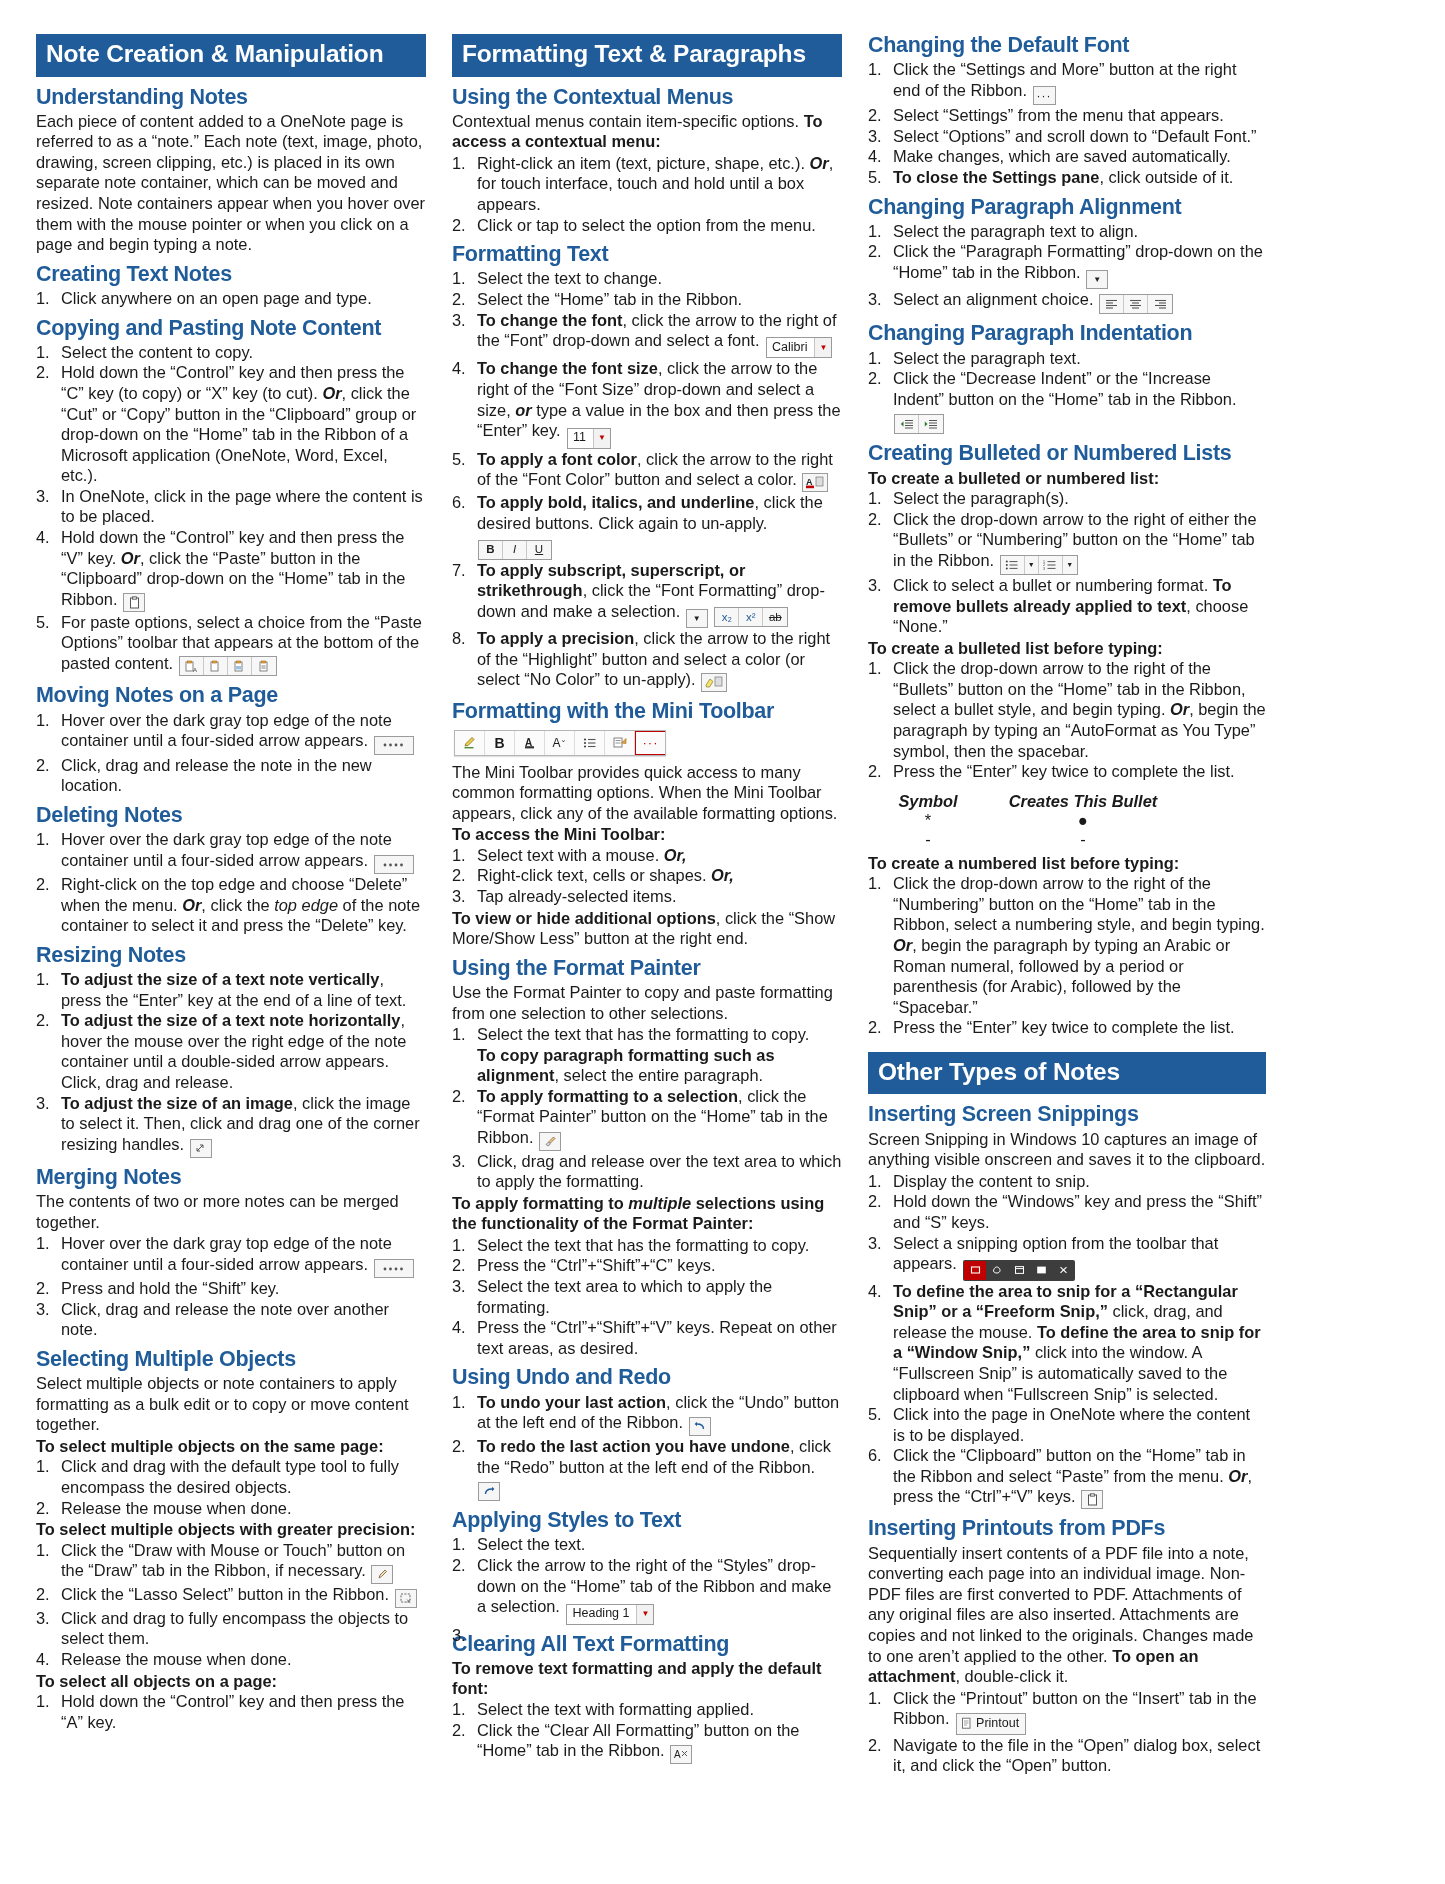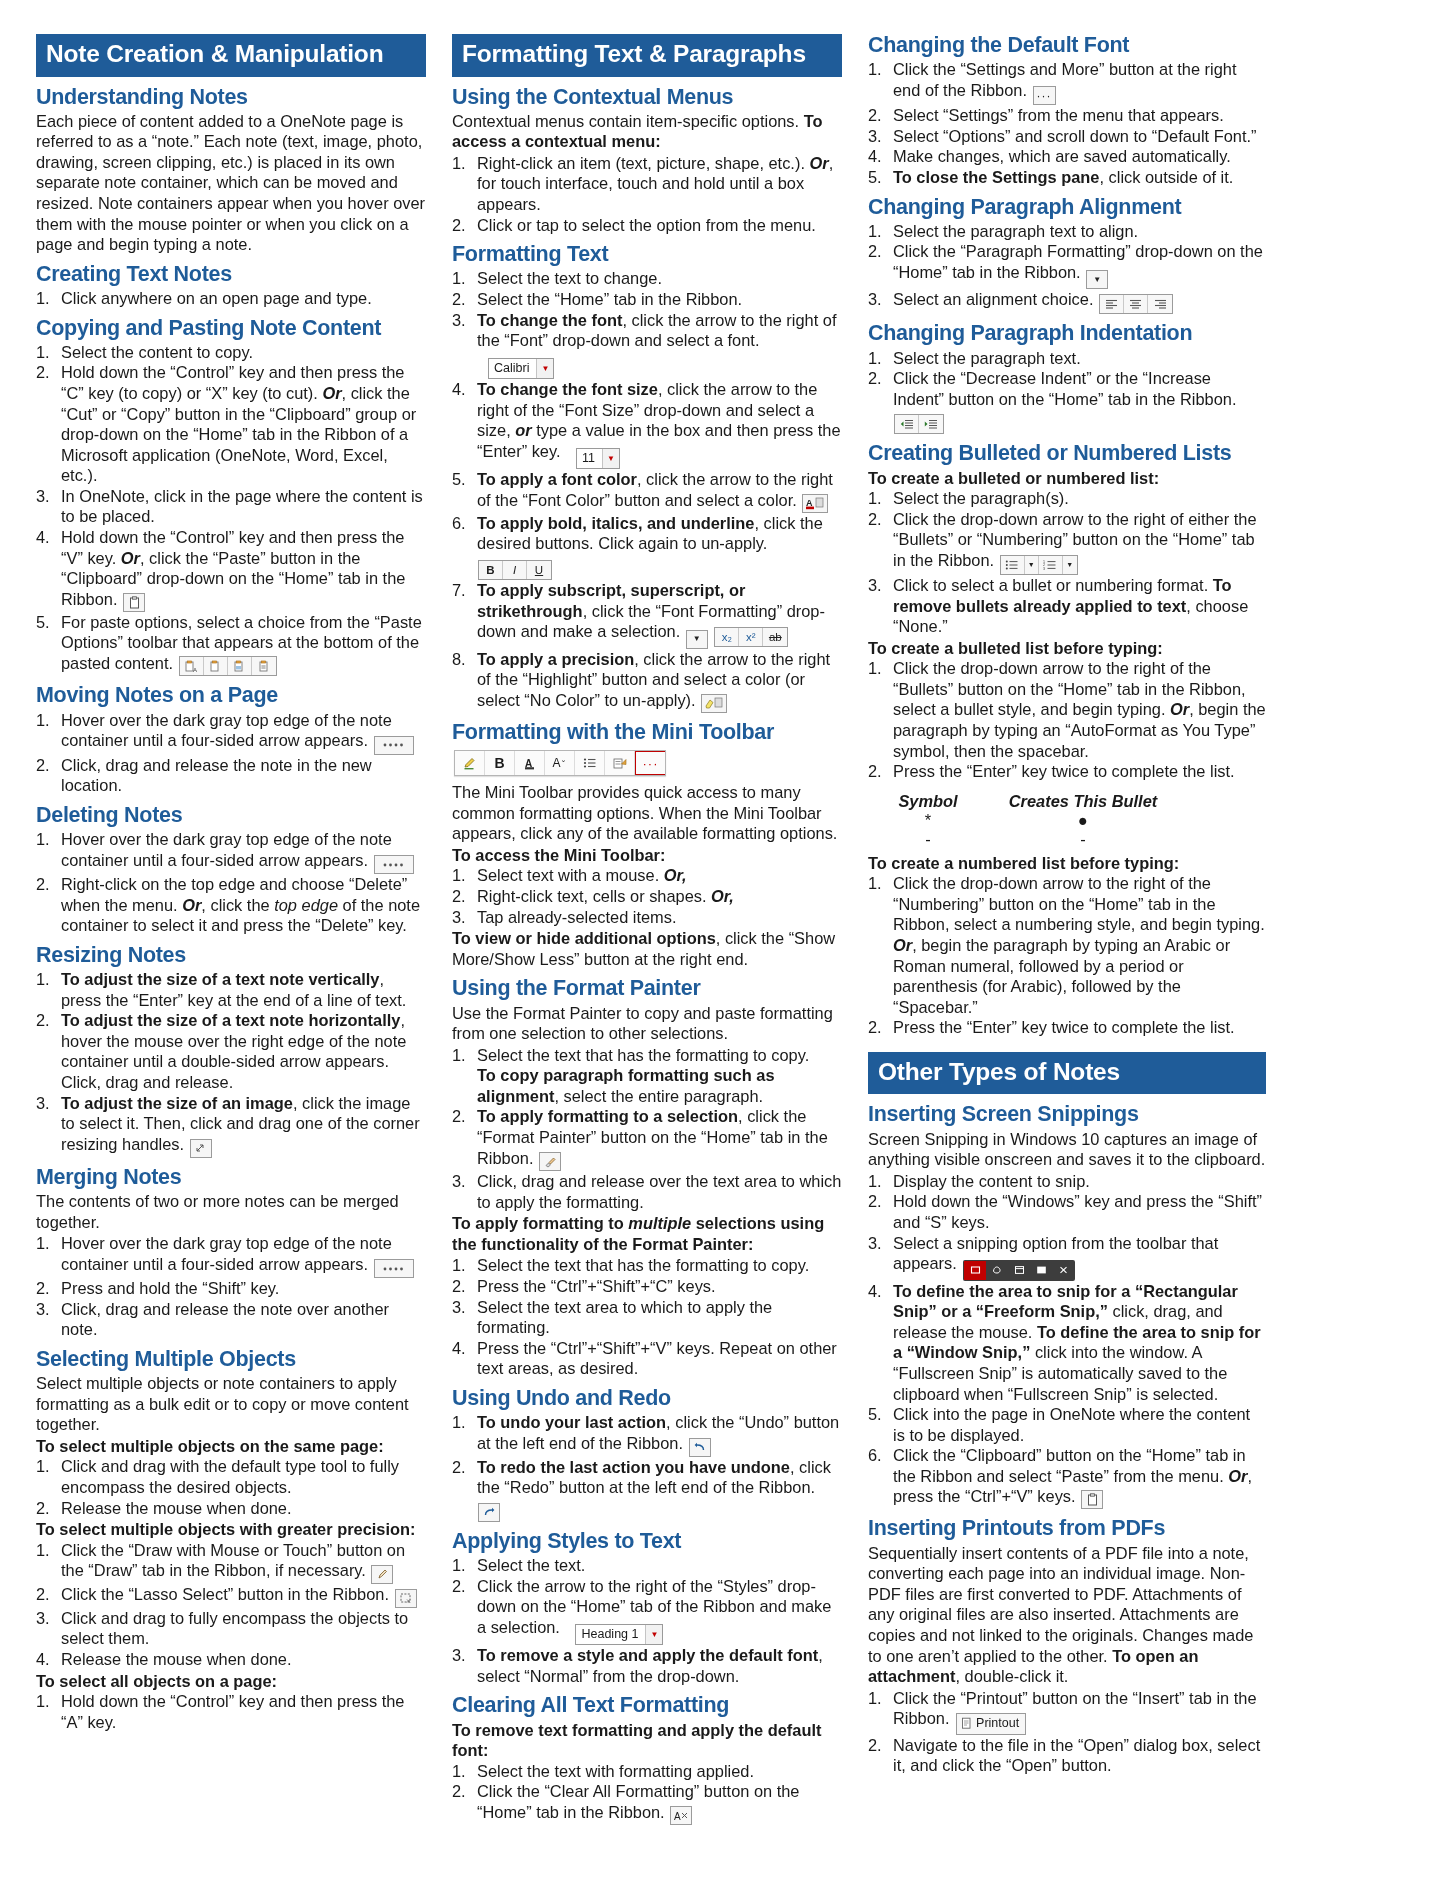--- a/index.html
+++ b/index.html
@@ -123,21 +123,21 @@
   }
   .chipgroup > span:last-child { border-right: none; }
 
   .combo {
     display: inline-flex;
     vertical-align: -5px;
     border: 1px solid #9a9a9a;
     background: #ffffff;
     height: 21px;
     align-items: center;
-    margin: 0 11px;
+    margin: 0 2px;
     font-size: 12.5px;
   }
   .combo .cval { padding: 0 7px 0 5px; color: #1a1a1a; white-space: nowrap; }
   .combo .carrow {
     width: 17px; height: 19px;
     border-left: 1px solid #c4c4c4;
     background: #f2f2f2;
     display: inline-flex; align-items: center; justify-content: center;
     font-size: 8px; color: #333;
   }
@@ -516,21 +516,21 @@
     </ol>
 
     <h2 class="sub">Applying Styles to Text</h2>
     <ol class="steps">
       <li><span class="num">1.</span><span>Select the text.</span></li>
       <li><span class="num">2.</span><span><span>Click the arrow to the right of the “Styles” drop-down on the “Home” tab of the Ribbon and make a selection.</span>
         <span class="combo redarrow">
               <span class="cval">Heading 1</span>
               <span class="carrow">▼</span>
             </span></span></li>
-      <li><span class="num">3.</span><span><b>To remove a style and apply the default font</b><span>, select “Normal” from the drop-down.</span></span></li>
+      <li><span class="num">3.</span></li>
     </ol>
 
     <h2 class="sub">Clearing All Text Formatting</h2>
     <p class="lead">To remove text formatting and apply the default font:</p>
     <ol class="steps">
       <li><span class="num">1.</span><span>Select the text with formatting applied.</span></li>
       <li><span class="num">2.</span><span><span>Click the “Clear All Formatting” button on the “Home” tab in the Ribbon.</span>
         <span class="chip">
               <svg class="ico-svg" width="14" height="12" viewBox="0 0 14 12">
                 <text x="0" y="10" font-size="10" fill="#222">A</text>

